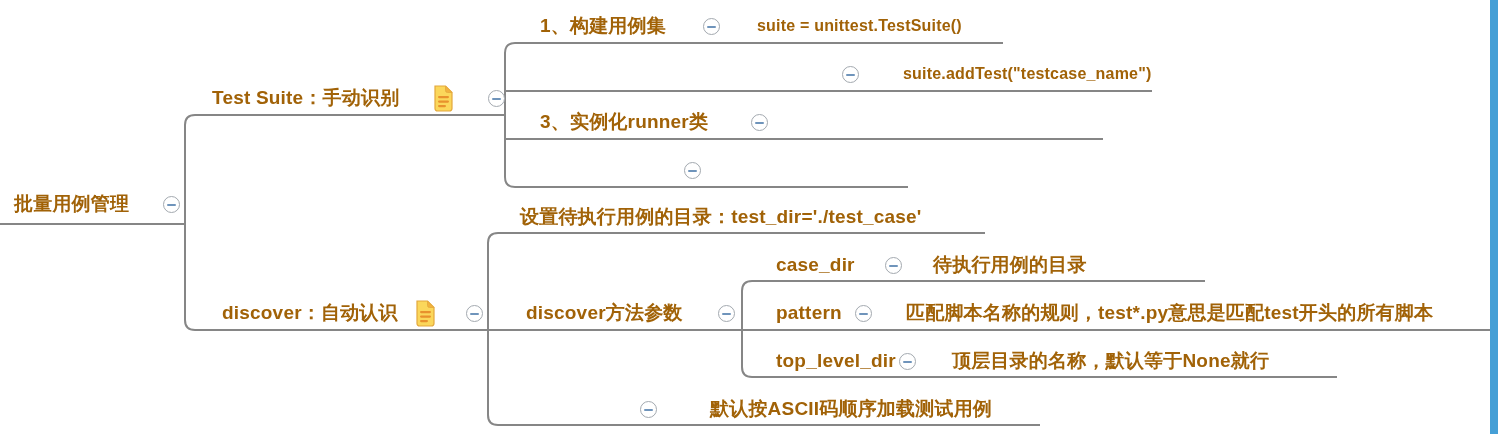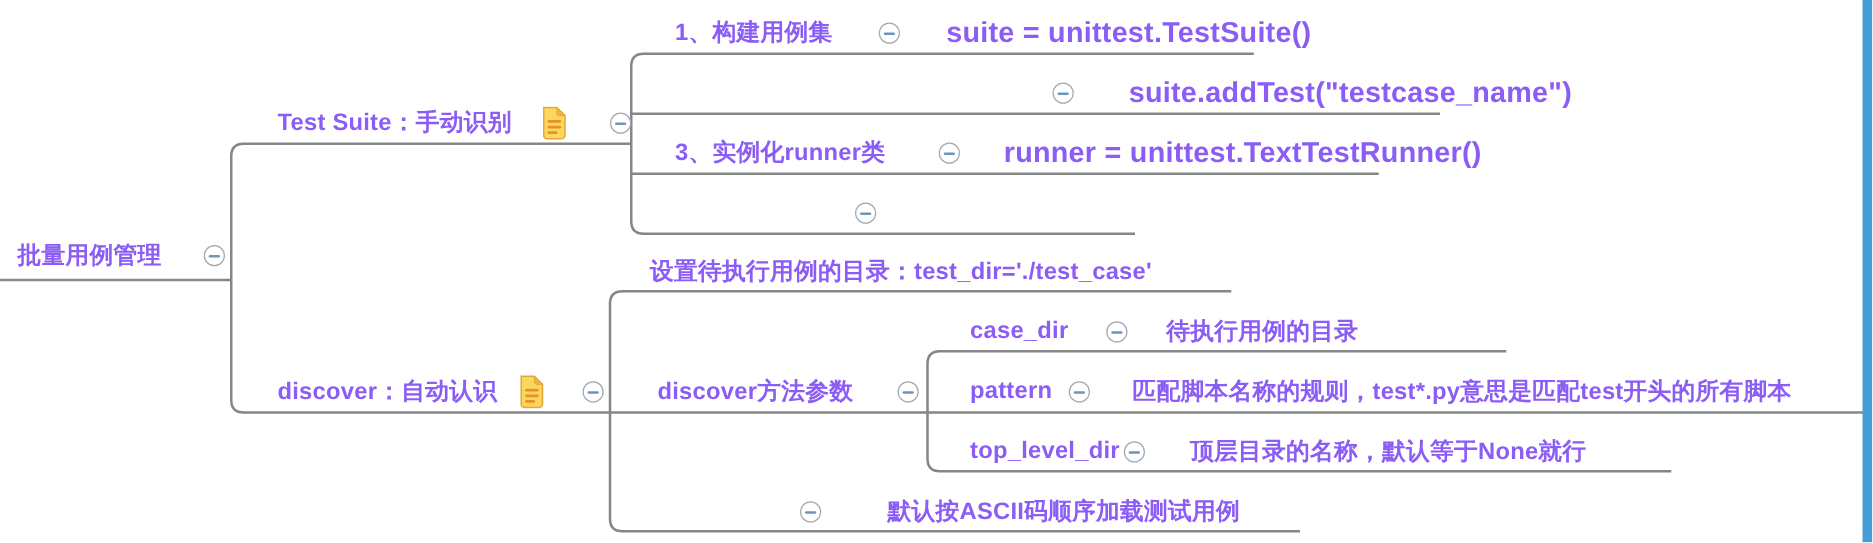--- a/index.html
+++ b/index.html
@@ -4,24 +4,24 @@
 <style>
   html,body { margin:0; padding:0; background:#fff; }
   .canvas {
     position:relative; width:1498px; height:434px;
     background:#ffffff; overflow:hidden;
     font-family:"Liberation Sans", sans-serif;
   }
   .connectors { position:absolute; left:0; top:0; }
   .label {
     position:absolute; transform:translateY(-50%);
-    white-space:nowrap; font-size:19px; font-weight:600; color:#8b5cf6;
+    white-space:nowrap; font-size:19px; font-weight:600; color:#a16207;
     letter-spacing:0.2px;
   }
-  .code { font-size:23px; }
+  .code { font-size:16px; }
   .minus {
     position:absolute; width:17px; height:17px; box-sizing:border-box;
     border:1.5px solid #a3a9af; border-radius:50%; background:#fff;
   }
   .minus::after {
     content:""; position:absolute; left:3px; right:3px; top:50%;
     height:2px; margin-top:-1px; background:#6f94bb; border-radius:1px;
   }
   .note { position:absolute; width:22px; height:27px; }
   .strip { position:absolute; right:0; top:0; width:8px; height:434px; background:#459fd6; }
@@ -45,40 +45,39 @@
       <path d="M985 233 H498 Q488 233 488 243 V415 Q488 425 498 425 H1040"></path>
       <path d="M488 330 H1491"></path>
 
       <path d="M1205 281 H752 Q742 281 742 291 V367 Q742 377 752 377 H1337"></path>
     </g>
   </svg>
 
   <span class="label" style="left:14px; top:204px">批量用例管理</span>
   <span class="minus" style="left:163px; top:196px"></span>
 
-  <span class="label" style="left:222px; top:98px">Test Suite：手动识别</span>
+  <span class="label" style="left:212px; top:98px">Test Suite：手动识别</span>
   <svg class="note" viewBox="0 0 22 27" style="left:432px; top:85px">
     <path d="M3 1 H13.5 L20 7.5 V23.5 A2.5 2.5 0 0 1 17.5 26 H5.5 A2.5 2.5 0 0 1 3 23.5 Z" fill="#fbd75b" stroke="#e3a83c" stroke-width="1.2"></path>
     <path d="M13.5 1 L20 7.5 H15.5 A2 2 0 0 1 13.5 5.5 Z" fill="#f2b23e" stroke="#e3a83c" stroke-width="0.8"></path>
     <rect x="6" y="11" width="11" height="2.2" rx="1.1" fill="#e8922d"></rect>
     <rect x="6" y="15.5" width="11" height="2.2" rx="1.1" fill="#e8922d"></rect>
     <rect x="6" y="20" width="8" height="2.2" rx="1.1" fill="#e8922d"></rect>
   </svg>
   <span class="minus" style="left:488px; top:90px"></span>
 
   <span class="label" style="left:540px; top:26px">1、构建用例集</span>
   <span class="minus" style="left:703px; top:18px"></span>
   <span class="label code" style="left:757px; top:26px">suite = unittest.TestSuite()</span>
 
   <span class="minus" style="left:842px; top:66px"></span>
   <span class="label code" style="left:903px; top:74px">suite.addTest("testcase_name")</span>
 
   <span class="label" style="left:540px; top:122px">3、实例化runner类</span>
   <span class="minus" style="left:751px; top:114px"></span>
-  <span class="label code" style="left:803px; top:122px">runner = unittest.TextTestRunner()</span>
 
   <span class="minus" style="left:684px; top:162px"></span>
 
   <span class="label" style="left:222px; top:313px">discover：自动认识</span>
   <svg class="note" viewBox="0 0 22 27" style="left:414px; top:300px">
     <path d="M3 1 H13.5 L20 7.5 V23.5 A2.5 2.5 0 0 1 17.5 26 H5.5 A2.5 2.5 0 0 1 3 23.5 Z" fill="#fbd75b" stroke="#e3a83c" stroke-width="1.2"></path>
     <path d="M13.5 1 L20 7.5 H15.5 A2 2 0 0 1 13.5 5.5 Z" fill="#f2b23e" stroke="#e3a83c" stroke-width="0.8"></path>
     <rect x="6" y="11" width="11" height="2.2" rx="1.1" fill="#e8922d"></rect>
     <rect x="6" y="15.5" width="11" height="2.2" rx="1.1" fill="#e8922d"></rect>
     <rect x="6" y="20" width="8" height="2.2" rx="1.1" fill="#e8922d"></rect>

